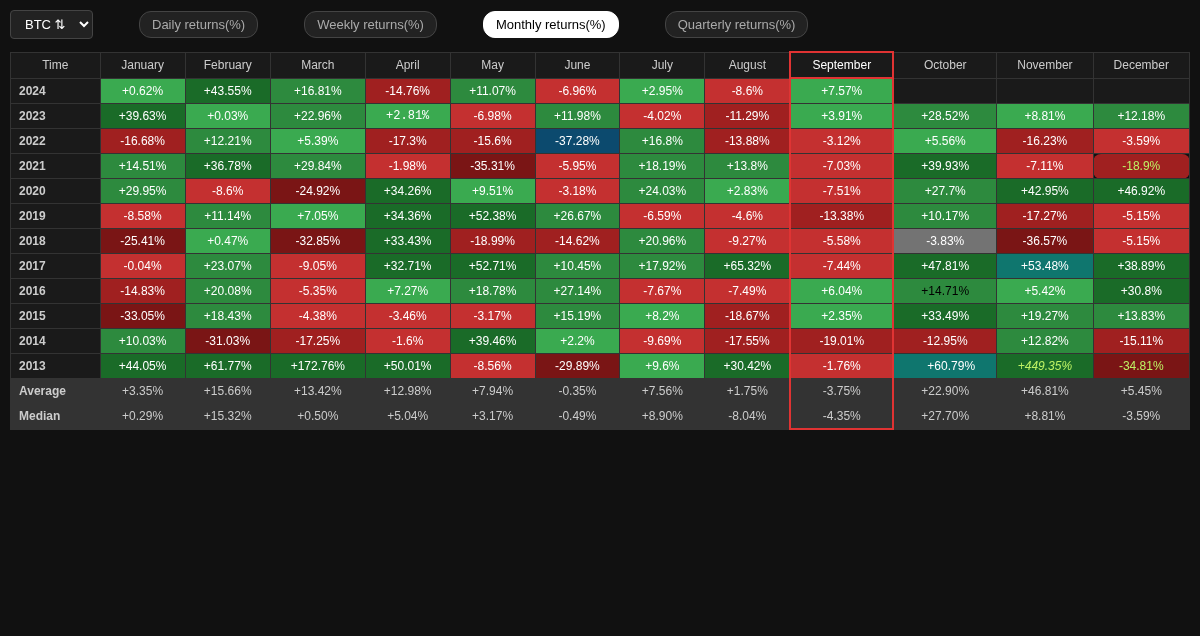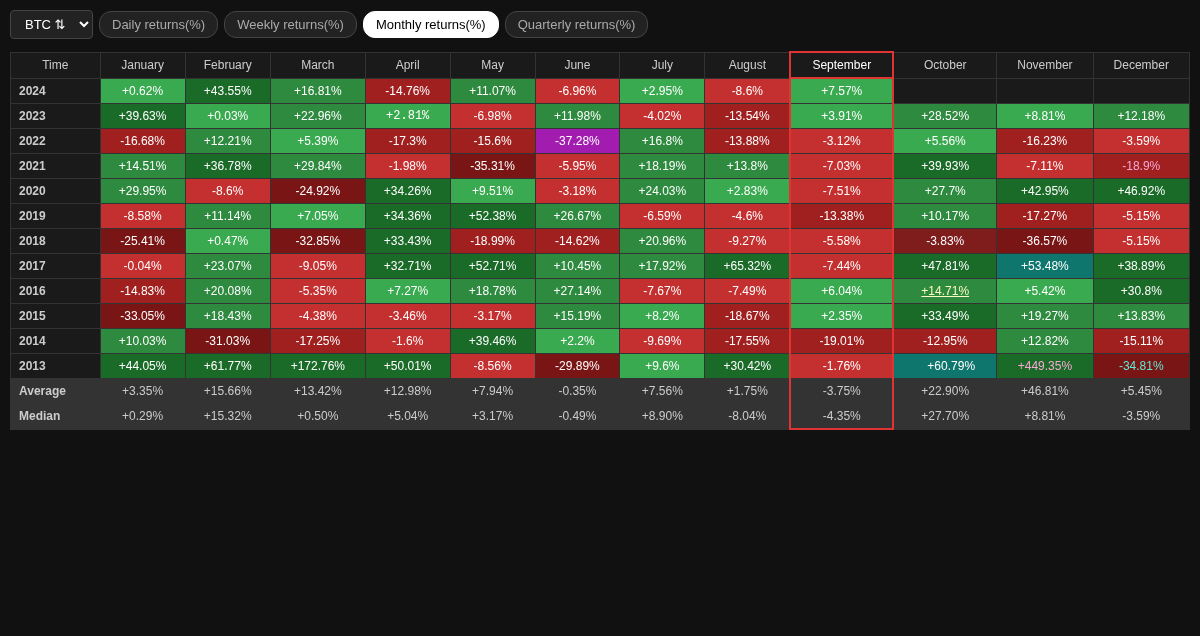--- a/index.html
+++ b/index.html
@@ -26,20 +26,21 @@
       font-size: 13px;
     }
     .tab-btn {
       background: #222;
       color: #aaa;
       border: 1px solid #444;
       border-radius: 12px;
       padding: 5px 12px;
       cursor: pointer;
       font-size: 13px;
+      margin-left: 40px;
     }
     .tab-btn.active {
       background: #fff;
       color: #000;
       border-color: #fff;
     }
     table {
       width: 100%;
       border-collapse: collapse;
     }
@@ -116,55 +117,55 @@
       </tr>
       <tr>
         <td class="time-col">2023</td>
         <td style="background-color: rgb(26, 107, 40); color: rgb(255, 255, 255);">+39.63%</td>
         <td style="background-color: rgb(58, 170, 80); color: rgb(255, 255, 255);">+0.03%</td>
         <td style="background-color: rgb(45, 138, 62); color: rgb(255, 255, 255);">+22.96%</td>
         <td style="background-color: rgb(58, 170, 80); color: rgb(255, 255, 255); font-family: Liberation Mono, monospace;">+2.81%</td>
         <td style="background-color: rgb(196, 48, 48); color: rgb(255, 255, 255);">-6.98%</td>
         <td style="background-color: rgb(45, 138, 62); color: rgb(255, 255, 255);">+11.98%</td>
         <td style="background-color: rgb(196, 48, 48); color: rgb(255, 255, 255);">-4.02%</td>
-        <td style="background-color: rgb(160, 32, 32); color: rgb(255, 255, 255);">-13.54%</td>
+        <td style="background-color: rgb(160, 32, 32); color: rgb(255, 255, 255);">-11.29%</td>
         <td style="background-color: rgb(58, 170, 80); color: rgb(255, 255, 255); border-left: 2px solid rgb(224, 51, 51); border-right: 2px solid rgb(224, 51, 51);">+3.91%</td>
         <td style="background-color: rgb(45, 138, 62); color: rgb(255, 255, 255); border-left: 2px solid rgb(85, 85, 85);">+28.52%</td>
         <td style="background-color: rgb(58, 170, 80); color: rgb(255, 255, 255);">+8.81%</td>
         <td style="background-color: rgb(45, 138, 62); color: rgb(255, 255, 255);">+12.18%</td>
       </tr>
       <tr>
         <td class="time-col">2022</td>
         <td style="background-color: rgb(160, 32, 32); color: rgb(255, 255, 255);">-16.68%</td>
         <td style="background-color: rgb(45, 138, 62); color: rgb(255, 255, 255);">+12.21%</td>
         <td style="background-color: rgb(58, 170, 80); color: rgb(255, 255, 255);">+5.39%</td>
         <td style="background-color: rgb(160, 32, 32); color: rgb(255, 255, 255);">-17.3%</td>
         <td style="background-color: rgb(160, 32, 32); color: rgb(255, 255, 255);">-15.6%</td>
-        <td style="background-color: #a21caf; color: rgb(255, 255, 255);">-37.28%</td>
+        <td style="background-color: #0c4a6e; color: rgb(255, 255, 255);">-37.28%</td>
         <td style="background-color: rgb(45, 138, 62); color: rgb(255, 255, 255);">+16.8%</td>
         <td style="background-color: rgb(160, 32, 32); color: rgb(255, 255, 255);">-13.88%</td>
         <td style="background-color: rgb(196, 48, 48); color: rgb(255, 255, 255); border-left: 2px solid rgb(224, 51, 51); border-right: 2px solid rgb(224, 51, 51);">-3.12%</td>
         <td style="background-color: rgb(58, 170, 80); color: rgb(255, 255, 255); border-left: 2px solid rgb(85, 85, 85);">+5.56%</td>
         <td style="background-color: rgb(160, 32, 32); color: rgb(255, 255, 255);">-16.23%</td>
         <td style="background-color: rgb(196, 48, 48); color: rgb(255, 255, 255);">-3.59%</td>
       </tr>
       <tr>
         <td class="time-col">2021</td>
         <td style="background-color: rgb(45, 138, 62); color: rgb(255, 255, 255);">+14.51%</td>
         <td style="background-color: rgb(26, 107, 40); color: rgb(255, 255, 255);">+36.78%</td>
         <td style="background-color: rgb(45, 138, 62); color: rgb(255, 255, 255);">+29.84%</td>
         <td style="background-color: rgb(196, 48, 48); color: rgb(255, 255, 255);">-1.98%</td>
         <td style="background-color: rgb(122, 21, 21); color: rgb(255, 255, 255);">-35.31%</td>
         <td style="background-color: rgb(196, 48, 48); color: rgb(255, 255, 255);">-5.95%</td>
         <td style="background-color: rgb(45, 138, 62); color: rgb(255, 255, 255);">+18.19%</td>
         <td style="background-color: rgb(45, 138, 62); color: rgb(255, 255, 255);">+13.8%</td>
         <td style="background-color: rgb(196, 48, 48); color: rgb(255, 255, 255); border-left: 2px solid rgb(224, 51, 51); border-right: 2px solid rgb(224, 51, 51);">-7.03%</td>
         <td style="background-color: rgb(26, 107, 40); color: rgb(255, 255, 255); border-left: 2px solid rgb(85, 85, 85);">+39.93%</td>
         <td style="background-color: rgb(196, 48, 48); color: rgb(255, 255, 255);">-7.11%</td>
-        <td style="background-color: rgb(160, 32, 32); color: #f9a8d4;">-18.9%</td>
+        <td style="background-color: rgb(160, 32, 32); color: #bef264; border-radius: 8px;">-18.9%</td>
       </tr>
       <tr>
         <td class="time-col">2020</td>
         <td style="background-color: rgb(45, 138, 62); color: rgb(255, 255, 255);">+29.95%</td>
         <td style="background-color: rgb(196, 48, 48); color: rgb(255, 255, 255);">-8.6%</td>
         <td style="background-color: rgb(122, 21, 21); color: rgb(255, 255, 255);">-24.92%</td>
         <td style="background-color: rgb(26, 107, 40); color: rgb(255, 255, 255);">+34.26%</td>
         <td style="background-color: rgb(58, 170, 80); color: rgb(255, 255, 255);">+9.51%</td>
         <td style="background-color: rgb(196, 48, 48); color: rgb(255, 255, 255);">-3.18%</td>
         <td style="background-color: rgb(45, 138, 62); color: rgb(255, 255, 255);">+24.03%</td>
@@ -193,21 +194,21 @@
         <td class="time-col">2018</td>
         <td style="background-color: rgb(122, 21, 21); color: rgb(255, 255, 255);">-25.41%</td>
         <td style="background-color: rgb(58, 170, 80); color: rgb(255, 255, 255);">+0.47%</td>
         <td style="background-color: rgb(122, 21, 21); color: rgb(255, 255, 255);">-32.85%</td>
         <td style="background-color: rgb(26, 107, 40); color: rgb(255, 255, 255);">+33.43%</td>
         <td style="background-color: rgb(160, 32, 32); color: rgb(255, 255, 255);">-18.99%</td>
         <td style="background-color: rgb(160, 32, 32); color: rgb(255, 255, 255);">-14.62%</td>
         <td style="background-color: rgb(45, 138, 62); color: rgb(255, 255, 255);">+20.96%</td>
         <td style="background-color: rgb(196, 48, 48); color: rgb(255, 255, 255);">-9.27%</td>
         <td style="background-color: rgb(196, 48, 48); color: rgb(255, 255, 255); border-left: 2px solid rgb(224, 51, 51); border-right: 2px solid rgb(224, 51, 51);">-5.58%</td>
-        <td style="background-color: #7f1d1d; color: rgb(255, 255, 255); border-left: 2px solid rgb(85, 85, 85);">-3.83%</td>
+        <td style="background-color: #737373; color: rgb(255, 255, 255); border-left: 2px solid rgb(85, 85, 85);">-3.83%</td>
         <td style="background-color: rgb(122, 21, 21); color: rgb(255, 255, 255);">-36.57%</td>
         <td style="background-color: rgb(196, 48, 48); color: rgb(255, 255, 255);">-5.15%</td>
       </tr>
       <tr>
         <td class="time-col">2017</td>
         <td style="background-color: rgb(196, 48, 48); color: rgb(255, 255, 255);">-0.04%</td>
         <td style="background-color: rgb(45, 138, 62); color: rgb(255, 255, 255);">+23.07%</td>
         <td style="background-color: rgb(196, 48, 48); color: rgb(255, 255, 255);">-9.05%</td>
         <td style="background-color: rgb(26, 107, 40); color: rgb(255, 255, 255);">+32.71%</td>
         <td style="background-color: rgb(26, 107, 40); color: rgb(255, 255, 255);">+52.71%</td>
@@ -223,21 +224,21 @@
         <td class="time-col">2016</td>
         <td style="background-color: rgb(160, 32, 32); color: rgb(255, 255, 255);">-14.83%</td>
         <td style="background-color: rgb(45, 138, 62); color: rgb(255, 255, 255);">+20.08%</td>
         <td style="background-color: rgb(196, 48, 48); color: rgb(255, 255, 255);">-5.35%</td>
         <td style="background-color: rgb(58, 170, 80); color: rgb(255, 255, 255);">+7.27%</td>
         <td style="background-color: rgb(45, 138, 62); color: rgb(255, 255, 255);">+18.78%</td>
         <td style="background-color: rgb(45, 138, 62); color: rgb(255, 255, 255);">+27.14%</td>
         <td style="background-color: rgb(196, 48, 48); color: rgb(255, 255, 255);">-7.67%</td>
         <td style="background-color: rgb(196, 48, 48); color: rgb(255, 255, 255);">-7.49%</td>
         <td style="background-color: rgb(58, 170, 80); color: rgb(255, 255, 255); border-left: 2px solid rgb(224, 51, 51); border-right: 2px solid rgb(224, 51, 51);">+6.04%</td>
-        <td style="background-color: rgb(45, 138, 62); color: #fef9c3; border-left: 2px solid rgb(85, 85, 85); text-decoration: underline;">+14.71%</td>
+        <td style="background-color: rgb(45, 138, 62); color: #000000; border-left: 2px solid rgb(85, 85, 85);">+14.71%</td>
         <td style="background-color: rgb(58, 170, 80); color: rgb(255, 255, 255);">+5.42%</td>
         <td style="background-color: rgb(26, 107, 40); color: rgb(255, 255, 255);">+30.8%</td>
       </tr>
       <tr>
         <td class="time-col">2015</td>
         <td style="background-color: rgb(122, 21, 21); color: rgb(255, 255, 255);">-33.05%</td>
         <td style="background-color: rgb(45, 138, 62); color: rgb(255, 255, 255);">+18.43%</td>
         <td style="background-color: rgb(196, 48, 48); color: rgb(255, 255, 255);">-4.38%</td>
         <td style="background-color: rgb(196, 48, 48); color: rgb(255, 255, 255);">-3.46%</td>
         <td style="background-color: rgb(196, 48, 48); color: rgb(255, 255, 255);">-3.17%</td>
@@ -269,22 +270,22 @@
         <td style="background-color: rgb(26, 107, 40); color: rgb(255, 255, 255);">+44.05%</td>
         <td style="background-color: rgb(26, 107, 40); color: rgb(255, 255, 255);">+61.77%</td>
         <td style="background-color: rgb(26, 107, 40); color: rgb(255, 255, 255);">+172.76%</td>
         <td style="background-color: rgb(26, 107, 40); color: rgb(255, 255, 255);">+50.01%</td>
         <td style="background-color: rgb(196, 48, 48); color: rgb(255, 255, 255);">-8.56%</td>
         <td style="background-color: rgb(122, 21, 21); color: rgb(255, 255, 255);">-29.89%</td>
         <td style="background-color: rgb(58, 170, 80); color: rgb(255, 255, 255);">+9.6%</td>
         <td style="background-color: rgb(26, 107, 40); color: rgb(255, 255, 255);">+30.42%</td>
         <td style="background-color: rgb(196, 48, 48); color: rgb(255, 255, 255); border-left: 2px solid rgb(224, 51, 51); border-right: 2px solid rgb(224, 51, 51);">-1.76%</td>
         <td style="background-color: #0f766e; color: rgb(255, 255, 255); border-left: 2px solid rgb(85, 85, 85); padding-left: 16px;">+60.79%</td>
-        <td style="background-color: rgb(26, 107, 40); color: #f9a8d4;">+449.35%</td>
-        <td style="background-color: rgb(122, 21, 21); color: #5eead4;">-34.81%</td>
+        <td style="background-color: rgb(26, 107, 40); color: #bef264; font-style: italic;">+449.35%</td>
+        <td style="background-color: rgb(122, 21, 21); color: #bef264;">-34.81%</td>
       </tr>
       <tr>
         <td class="time-col avg-med">Average</td>
         <td class="avg-med">+3.35%</td>
         <td class="avg-med">+15.66%</td>
         <td class="avg-med">+13.42%</td>
         <td class="avg-med">+12.98%</td>
         <td class="avg-med">+7.94%</td>
         <td class="avg-med">-0.35%</td>
         <td class="avg-med">+7.56%</td>

